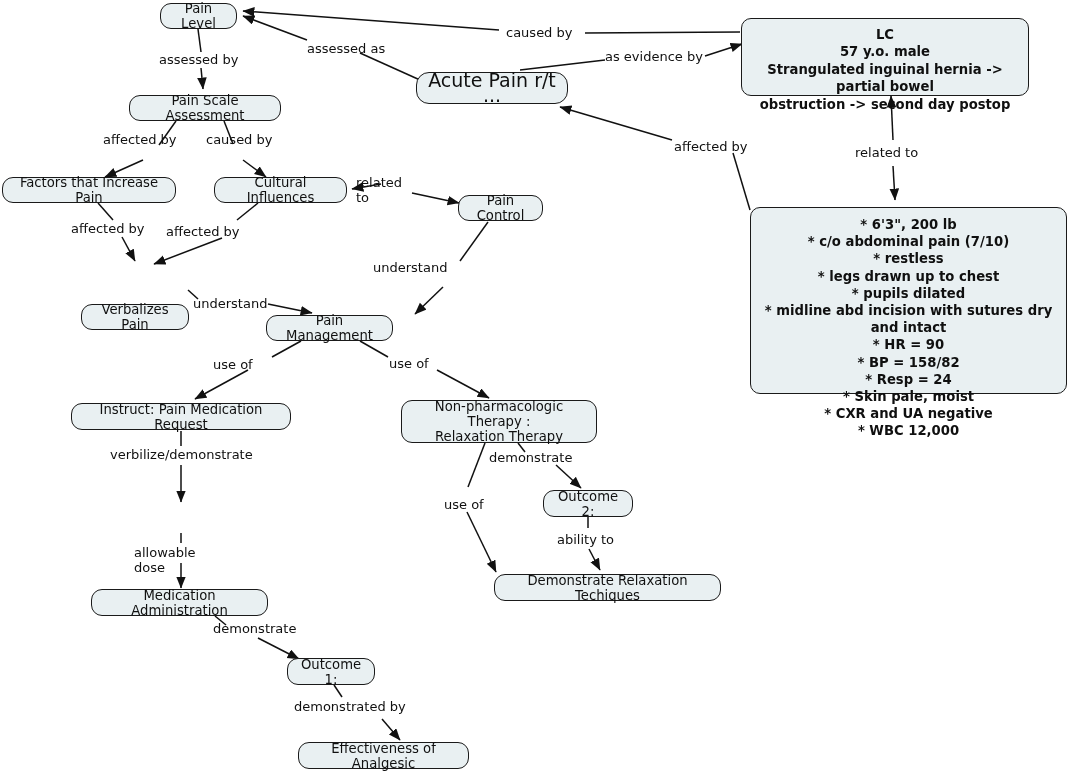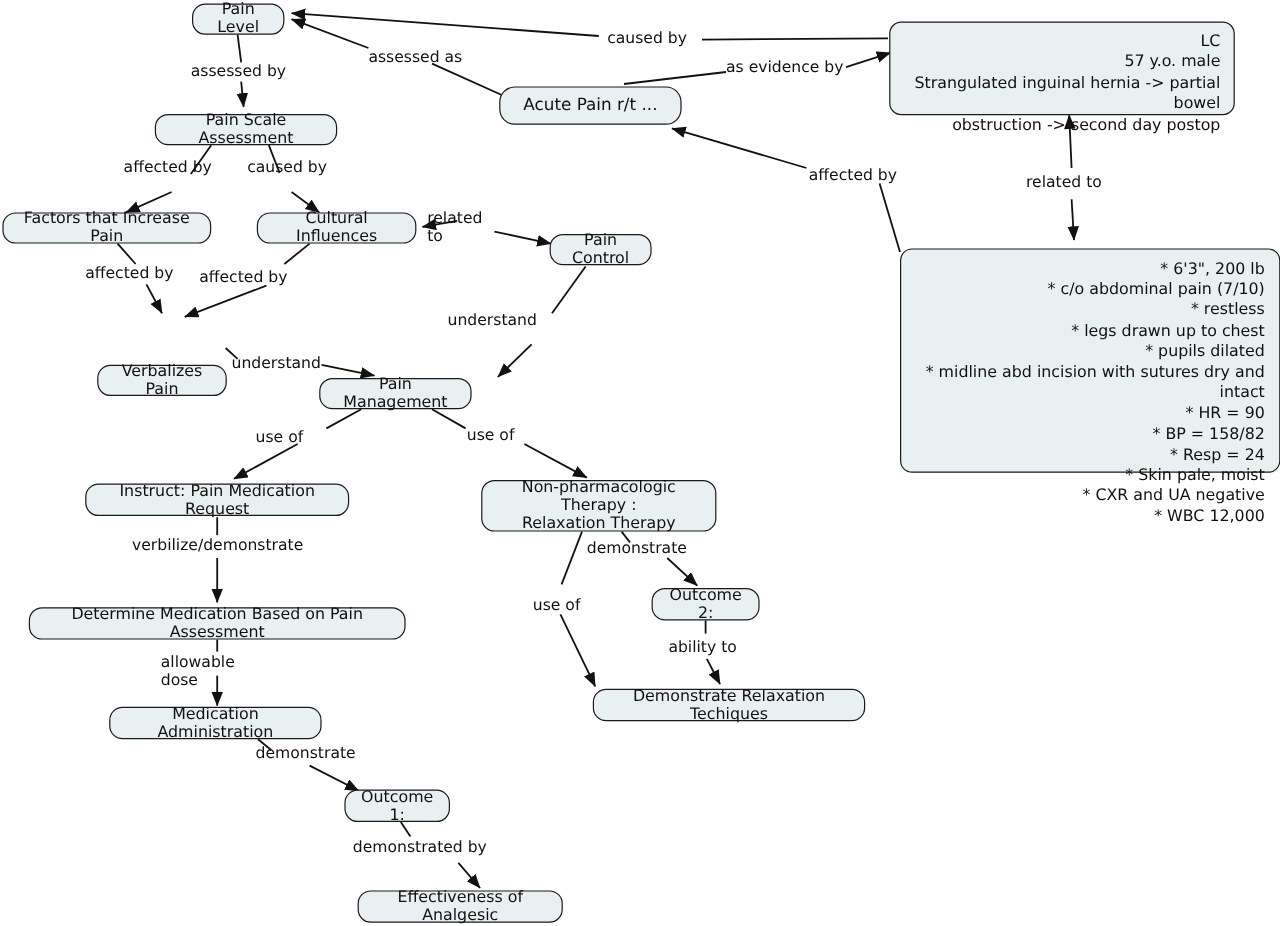--- a/index.html
+++ b/index.html
@@ -37,33 +37,34 @@
     align-items: center;
     justify-content: center;
     text-align: center;
     font-size: 13.2px;
     line-height: 15px;
     color: #101010;
     white-space: pre-line;
     padding: 2px 8px;
   }
   .node.big {
-    font-size: 14px;
+    font-size: 19px;
     border-radius: 13px;
     border-width: 1.8px;
   }
   .node.panel {
     border-radius: 10px;
     align-items: flex-start;
     justify-content: flex-start;
-    text-align: right;
+    text-align: center;
     font-size: 13.2px;
     line-height: 17.4px;
     padding: 7px 11px;
     white-space: pre-line;
+    font-weight: bold;
   }
   .node.panel.vitals {
     line-height: 17.2px;
     padding: 8px 12px;
   }
   .edge-label {
     position: absolute;
     font-size: 13px;
     line-height: 15px;
     color: #101010;
@@ -188,21 +189,20 @@
 
   <div class="node" style="left:81px; top:264px; width:108px; height:26px;margin-top:40px;">Verbalizes Pain</div>
 
   <div class="node" style="left:266px; top:315px; width:127px; height:26px;">Pain Management</div>
 
   <div class="node" style="left:71px; top:403px; width:220px; height:27px;">Instruct: Pain Medication Request</div>
 
   <div class="node" style="left:401px; top:400px; width:196px; height:43px;">Non-pharmacologic Therapy :
 Relaxation Therapy</div>
 
-  <div class="node" style="left:24px; top:506px; width:314px; height:27px;">Determine Medication Based on Pain Assessment</div>
 
   <div class="node" style="left:543px; top:490px; width:90px; height:27px;">Outcome 2:</div>
 
   <div class="node" style="left:494px; top:574px; width:227px; height:27px;">Demonstrate Relaxation Techiques</div>
 
   <div class="node" style="left:91px; top:589px; width:177px; height:27px;">Medication Administration</div>
 
   <div class="node" style="left:287px; top:658px; width:88px; height:27px;">Outcome 1:</div>
 
   <div class="node" style="left:298px; top:742px; width:171px; height:27px;">Effectiveness of Analgesic</div>

